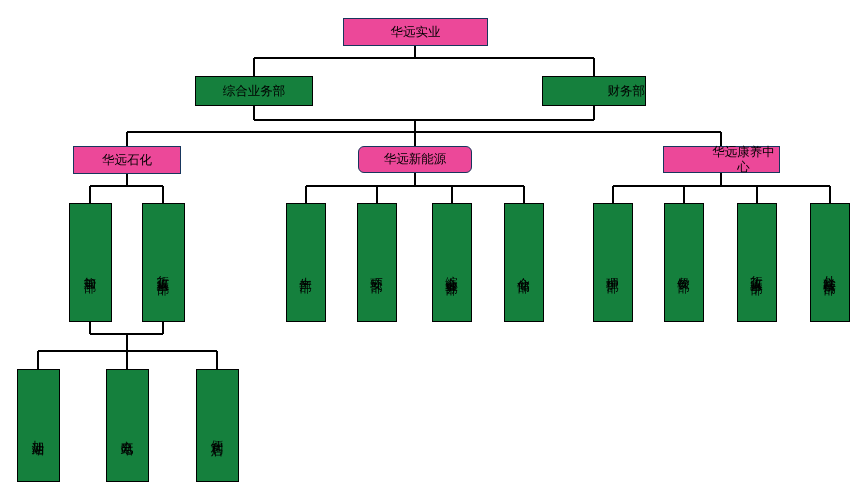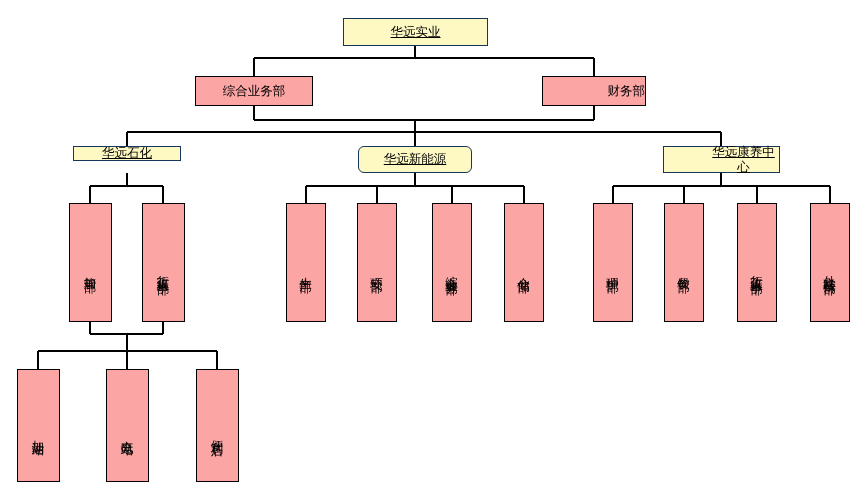--- a/index.html
+++ b/index.html
@@ -5,27 +5,27 @@
   html,body{margin:0;padding:0;}
   body{
     width:865px;height:504px;background:#ffffff;
     font-family:"DejaVu Sans","Liberation Sans",sans-serif;
     position:relative;overflow:hidden;
   }
   #chart{position:absolute;left:0;top:0;width:865px;height:504px;}
 
   .node{
     position:absolute;box-sizing:border-box;
-    border:1px solid #000000;background:#fca5a5;
+    border:1px solid #000000;background:#15803d;
     display:flex;align-items:center;justify-content:center;
     text-align:center;color:#000000;
     font-size:12.5px;line-height:1.18;
     z-index:2;
   }
-  .node.blue{background:#fef9c3;border:1px solid #17365d;text-decoration:underline;}
+  .node.blue{background:#ec4899;border:1px solid #17365d;}
   .node.vert{
     writing-mode:vertical-rl;text-orientation:upright;
     letter-spacing:1.5px;line-height:1.05;
     padding-top:14px;
   }
   .node .lbl{display:block;}
   .node.vert .lbl{writing-mode:vertical-rl;text-orientation:upright;}
 
   svg.links{position:absolute;left:0;top:0;width:865px;height:504px;z-index:1;pointer-events:none;}
   svg.links line{stroke:#000000;stroke-width:1.2;shape-rendering:crispEdges;}
@@ -85,21 +85,21 @@
     <span class="lbl">华远实业</span>
   </div>
 
   <div class="node" style="left:195px;top:76px;width:118px;height:30px;">
     <span class="lbl">综合业务部</span>
   </div>
   <div class="node" style="left:542px;top:76px;width:104px;height:30px;justify-content:flex-end;">
     <span class="lbl">财务部</span>
   </div>
 
-  <div class="node blue" style="left:73px;top:146px;width:108px;height:15px;text-align:right;">
+  <div class="node blue" style="left:73px;top:146px;width:108px;height:28px;text-align:right;">
     <span class="lbl">华远石化</span>
   </div>
   <div class="node blue" style="left:358px;top:146px;width:114px;height:27px;border-radius:6px;">
     <span class="lbl">华远新能源</span>
   </div>
   <div class="node blue" style="left:663px;top:146px;width:117px;height:27px;padding-left:44px;">
     <span class="lbl">华远康养中心</span>
   </div>
 
   <div class="node vert" style="left:69px;top:203px;width:43px;height:119px;">

